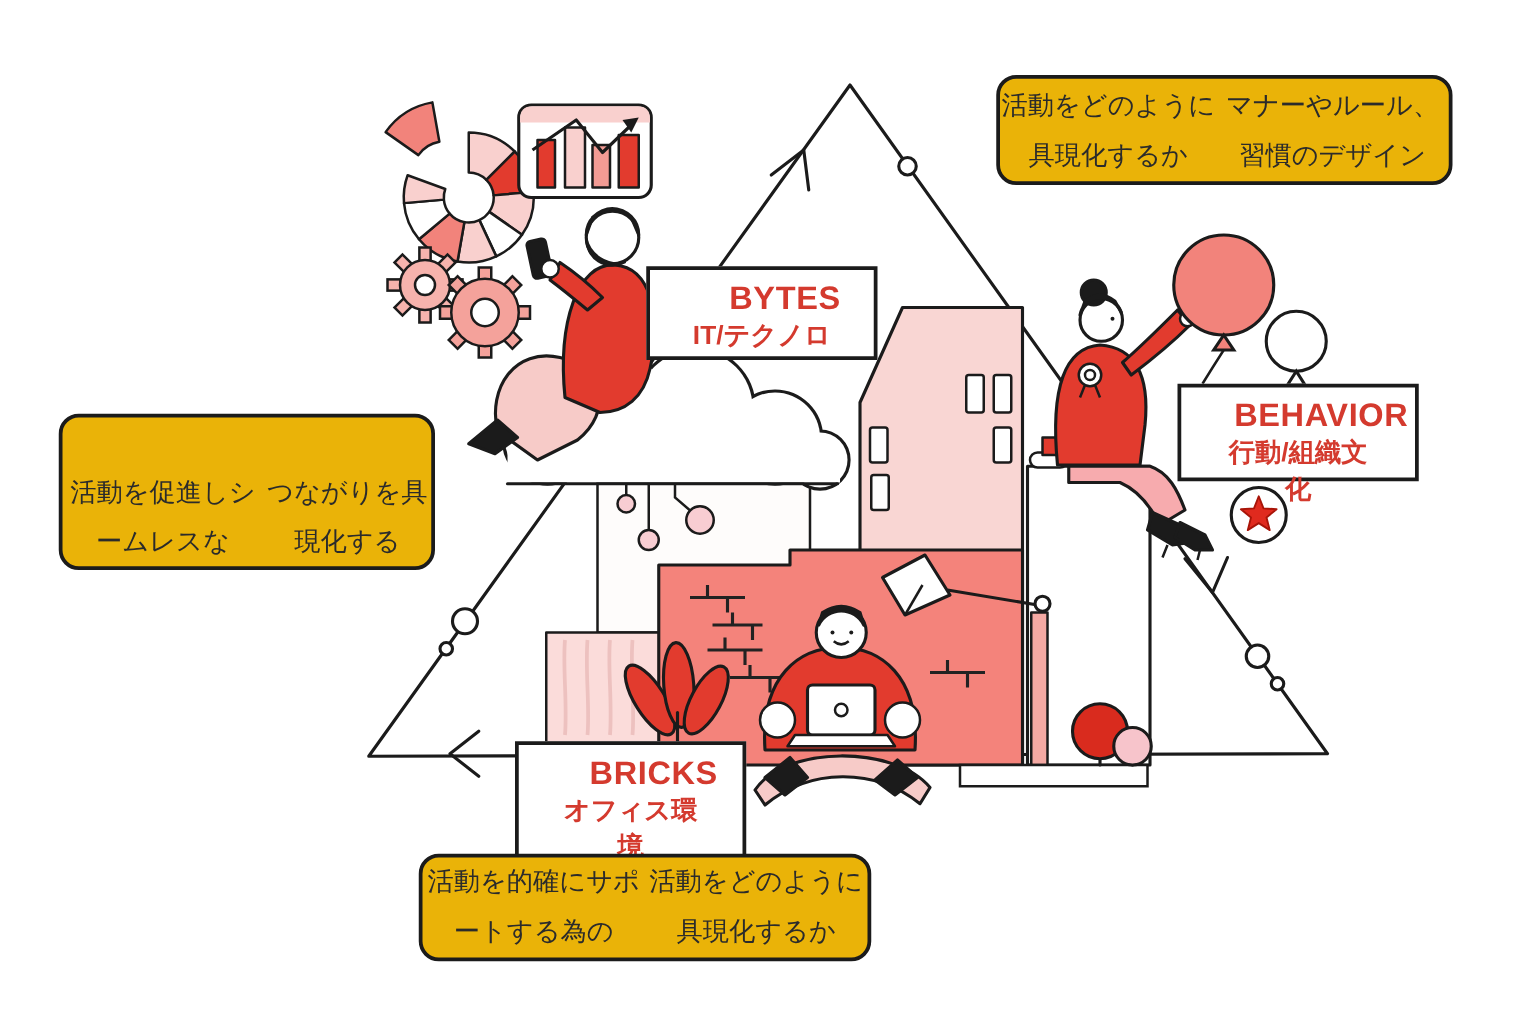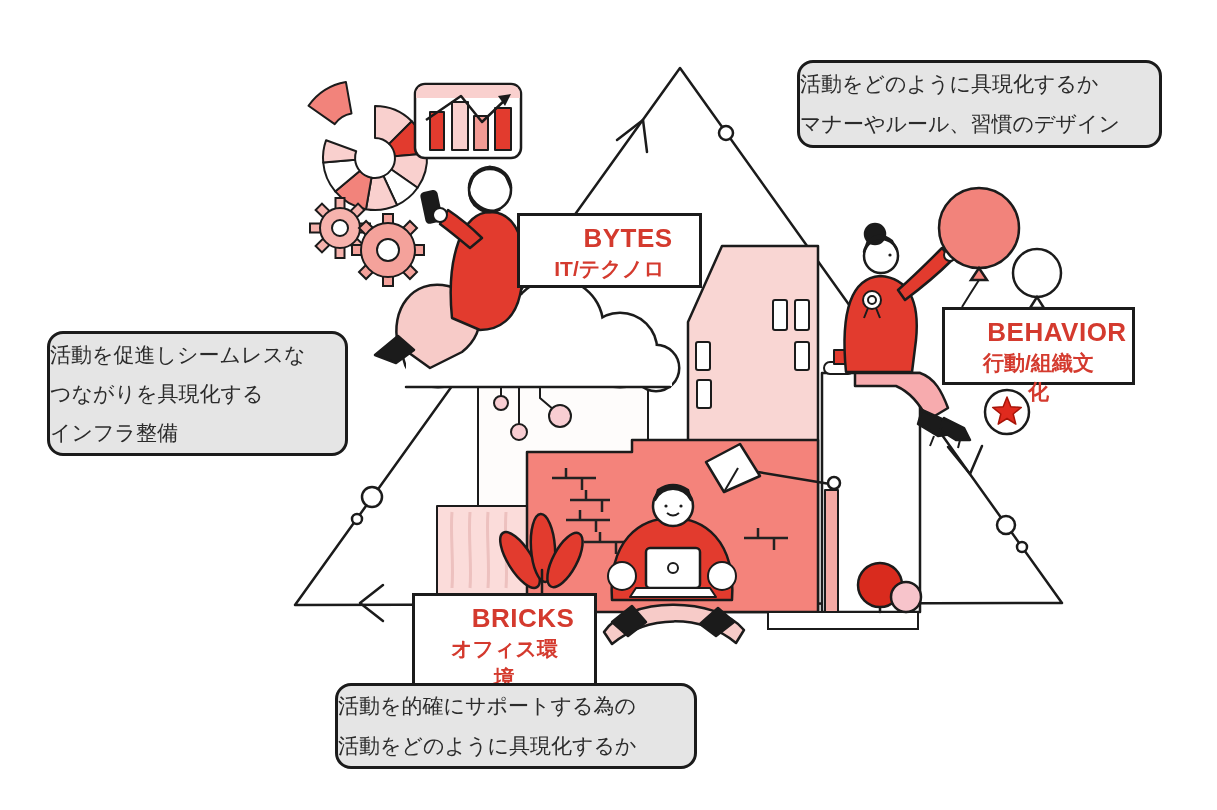--- a/index.html
+++ b/index.html
@@ -2,22 +2,22 @@
 <html><head>
 <meta charset="utf-8">
 <style>
   html,body{margin:0;padding:0;background:#fff;}
   .stage{
     position:relative;width:1217px;height:810px;background:#fff;overflow:hidden;
     font-family:"Liberation Sans","DejaVu Sans",sans-serif;
   }
   .stage svg{position:absolute;left:0;top:0;z-index:0;}
   .note{
-    position:absolute;z-index:3;background:#e5e5e5;border:3px solid #1b1b1b;border-radius:16px;
-    display:flex;flex-direction:column;justify-content:center;align-items:flex-start;
+    position:absolute;z-index:3;background:#eab308;border:3px solid #1b1b1b;border-radius:16px;
+    display:flex;flex-direction:row;justify-content:center;align-items:flex-end;
     color:#2b2b2b;font-weight:500;text-align:center;box-sizing:border-box;
   }
   .note span{display:block;}
   .note-tr{left:797px;top:60px;width:365px;height:88px;font-size:21px;line-height:40px;}
   .note-l{left:47px;top:283px;width:301px;height:125px;font-size:21px;line-height:39px;margin-top:48px;}
   .note-b{left:335px;top:683px;width:362px;height:86px;font-size:21px;line-height:40px;}
   .vlabel{
     position:absolute;z-index:2;background:#fff;border:3px solid #1b1b1b;
     text-align:center;color:#d43a2e;font-weight:800;box-sizing:border-box;
     padding-top:6px;overflow:visible;
@@ -250,20 +250,19 @@
     <span class="ja">境</span>
   </div>
 
   <div class="note note-tr">
     <span>活動をどのように具現化するか</span>
     <span>マナーやルール、習慣のデザイン</span>
   </div>
   <div class="note note-l">
     <span>活動を促進しシームレスな</span>
     <span>つながりを具現化する</span>
-    <span>インフラ整備</span>
   </div>
   <div class="note note-b">
     <span>活動を的確にサポートする為の</span>
     <span>活動をどのように具現化するか</span>
   </div>
 
 </div>
 
 </body></html>

